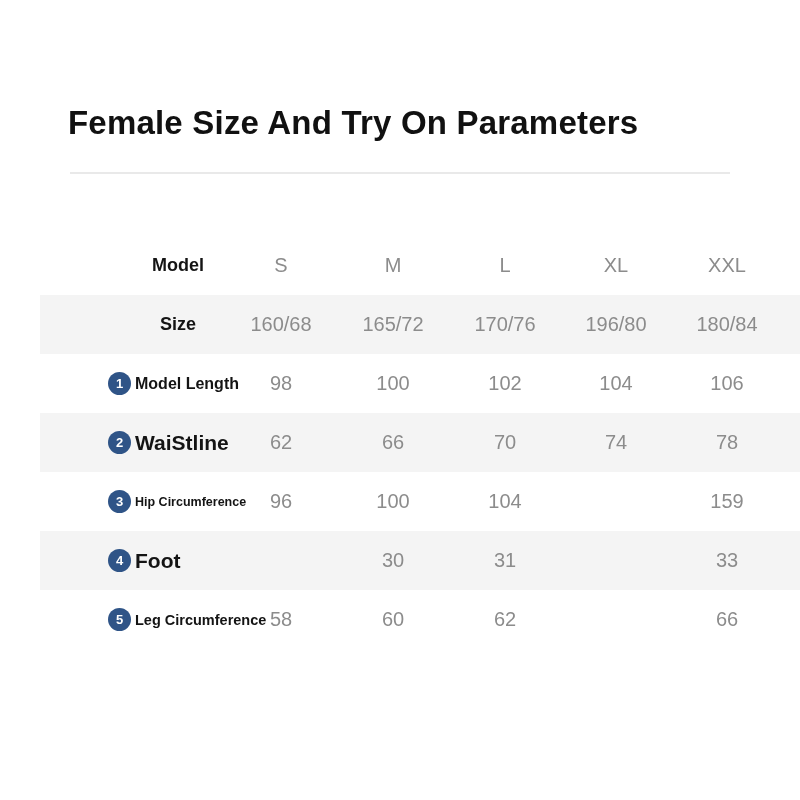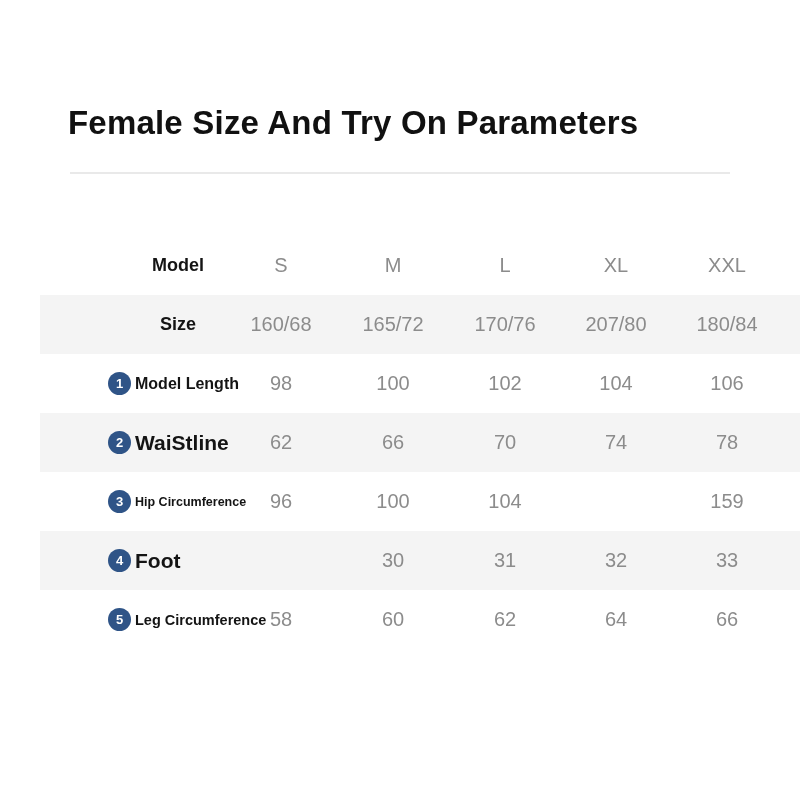--- a/index.html
+++ b/index.html
@@ -170,21 +170,21 @@
     </div>
 
     <div class="row shaded">
       <div class="row-inner">
         <div class="label-cell center">
           <span class="head-label">Size</span>
         </div>
         <div class="val c0">160/68</div>
         <div class="val c1">165/72</div>
         <div class="val c2">170/76</div>
-        <div class="val c3">207/80</div>
+        <div class="val c3">196/80</div>
         <div class="val c4">180/84</div>
       </div>
     </div>
 
     <div class="row">
       <div class="row-inner">
         <div class="label-cell">
           <span class="badge">1</span>
           <span class="row-label lbl-lg">Model Length</span>
         </div>
@@ -224,33 +224,31 @@
     </div>
 
     <div class="row shaded">
       <div class="row-inner">
         <div class="label-cell">
           <span class="badge">4</span>
           <span class="row-label lbl-xl">Foot</span>
         </div>
         <div class="val c1">30</div>
         <div class="val c2">31</div>
-        <div class="val c3">32</div>
         <div class="val c4">33</div>
       </div>
     </div>
 
     <div class="row">
       <div class="row-inner">
         <div class="label-cell">
           <span class="badge">5</span>
           <span class="row-label lbl-md">Leg Circumference</span>
         </div>
         <div class="val c0">58</div>
         <div class="val c1">60</div>
         <div class="val c2">62</div>
-        <div class="val c3">64</div>
         <div class="val c4">66</div>
       </div>
     </div>
 
   </div>
 </div>
 
 </body></html>

